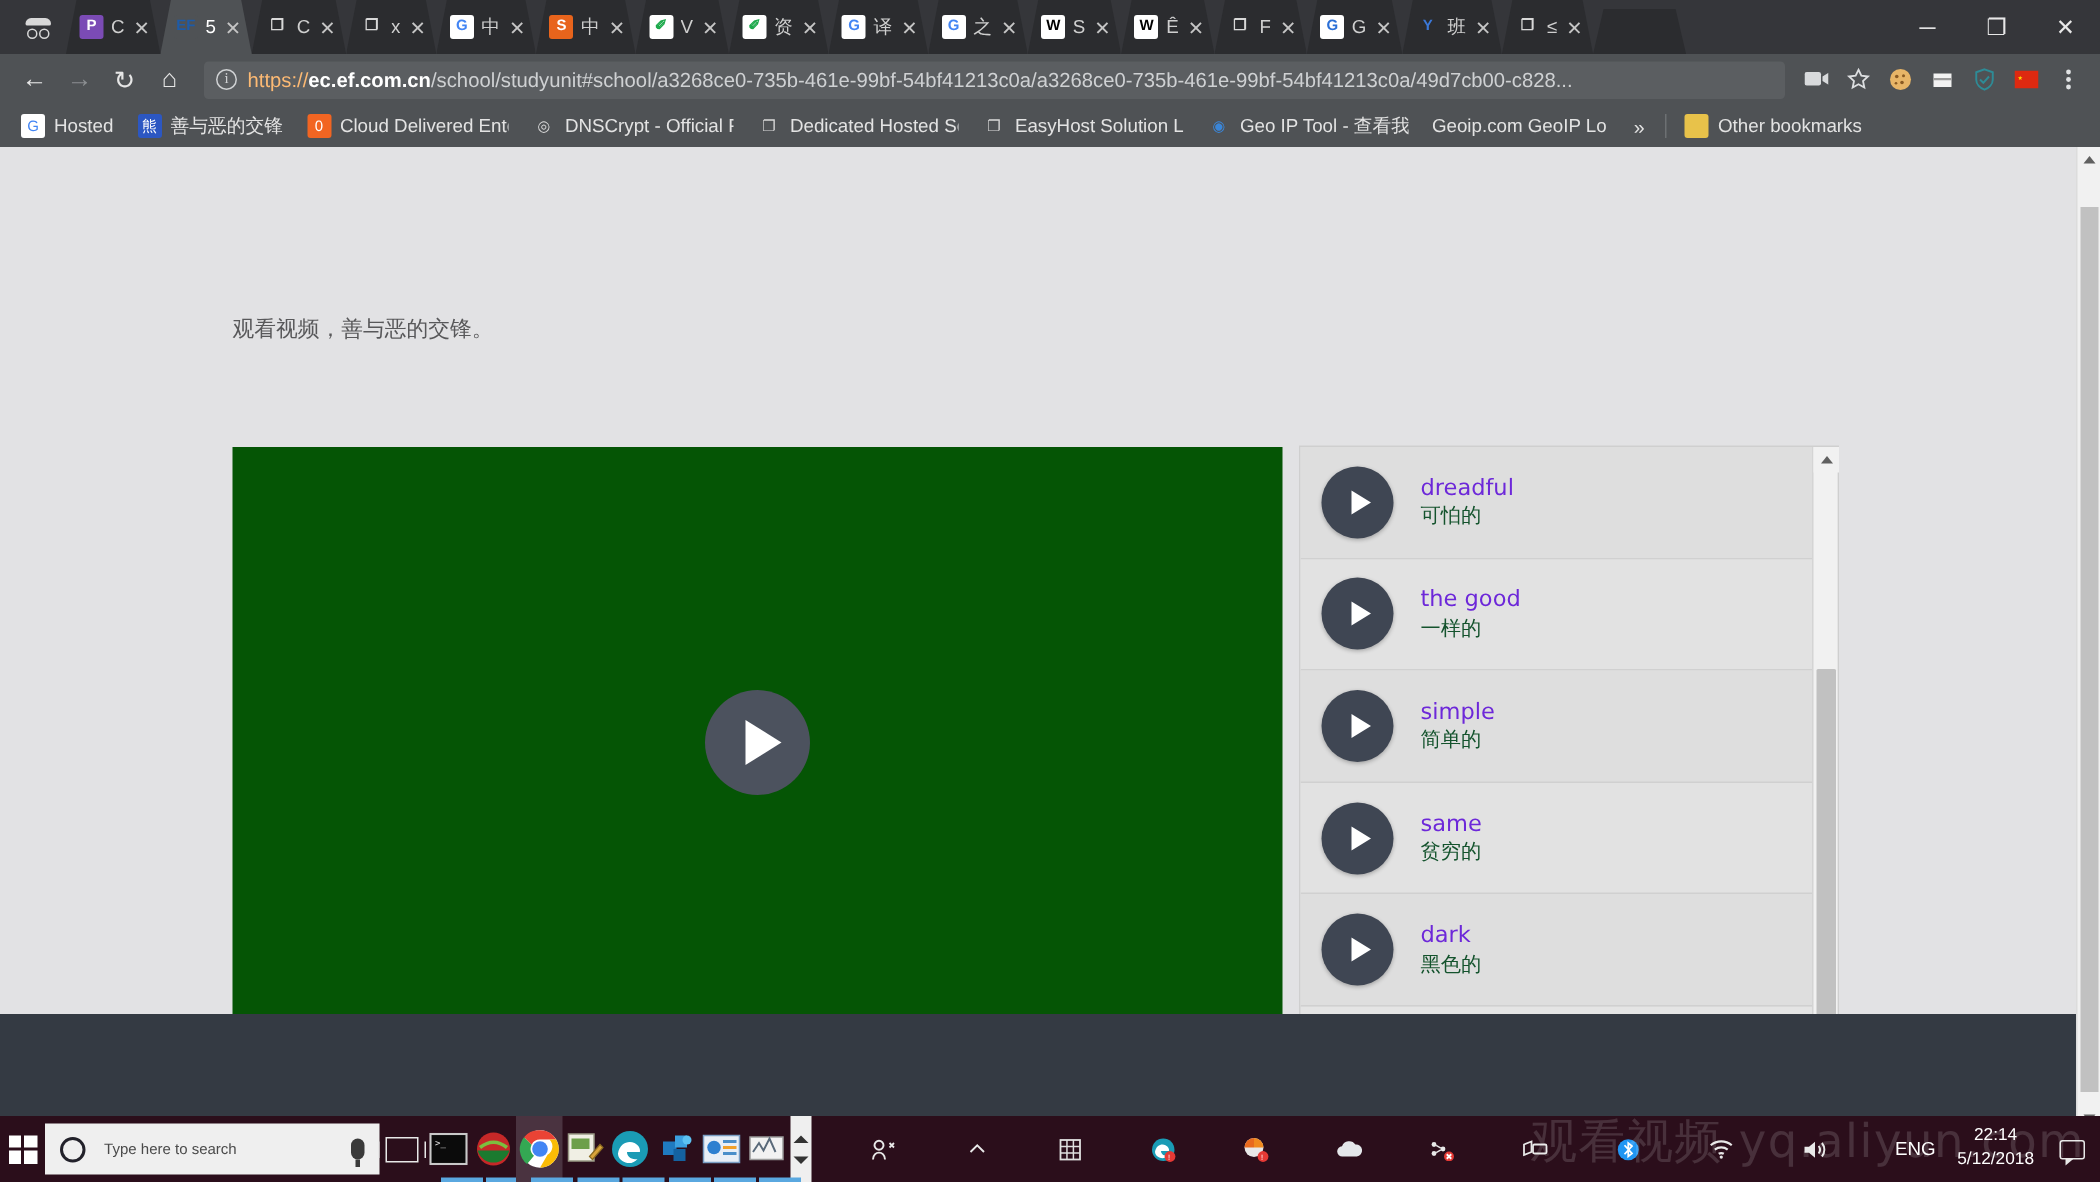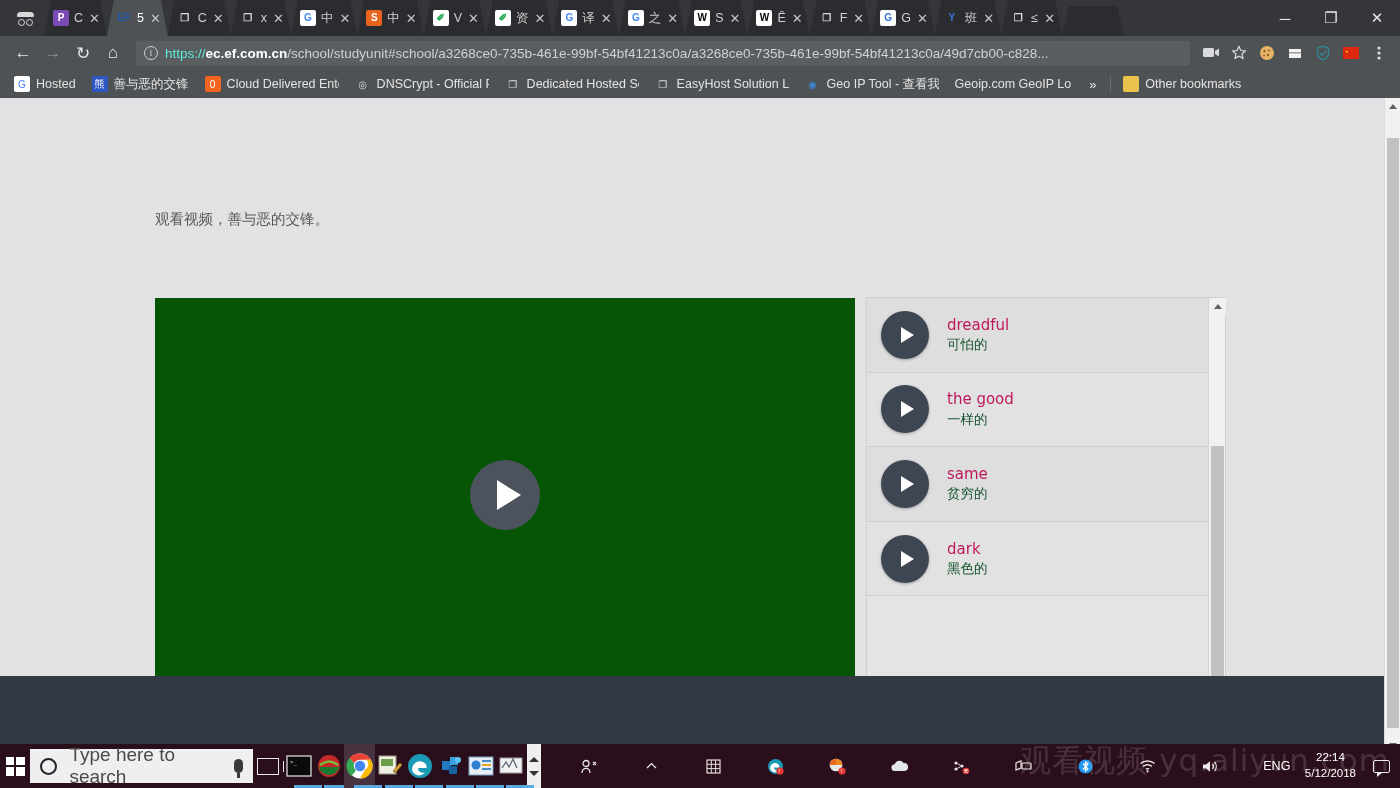--- a/index.html
+++ b/index.html
@@ -61,21 +61,21 @@
     flex:1; height:25px; background:#5b5e61; border-radius:3px; margin:0 8px;
     display:flex; align-items:center; padding:0 8px; overflow:hidden;
   }
   .omni-info {
     width:14px; height:14px; border:1.3px solid #cfd1d3; border-radius:50%;
     color:#cfd1d3; font-size:10px; display:flex; align-items:center; justify-content:center;
     flex:0 0 14px; font-family:"Liberation Serif", serif; line-height:1;
   }
   .url { font-size:13.5px; color:#cfd1d3; white-space:nowrap; margin-left:7px; overflow:hidden; }
   .url b { color:#fff; font-weight:bold; }
-  .url .sch { color:#5eead4; }
+  .url .sch { color:#fdba74; }
   .tb-icons { display:flex; align-items:center; gap:2px; }
   .tbi { width:26px; height:26px; display:flex; align-items:center; justify-content:center; font-size:14px; }
 
   
   .bookmarks { height:28px; display:flex; align-items:center; padding:0 6px; background:#4f5255;
                font-size:12.5px; color:#e3e3e3; position:relative; }
   .bm { display:flex; align-items:center; gap:6px; padding:0 8px; height:22px; max-width:150px; }
   .bm .bt { white-space:nowrap; overflow:hidden; text-overflow:clip; }
   .bmico { width:16px; height:16px; flex:0 0 16px; border-radius:2px;
            display:flex; align-items:center; justify-content:center; font-size:10px; overflow:hidden; }
@@ -146,21 +146,21 @@
     border-bottom:1px solid #d0d0d0; background:#dedede;
   }
   .vrow:nth-child(even) { background:#e2e2e2; }
   .vplay {
     width:48px; height:48px; flex:0 0 48px; border-radius:50%; background:#3f4653;
     display:flex; align-items:center; justify-content:center;
     box-shadow:0 1px 3px rgba(0,0,0,.28); margin-right:18px;
   }
   .vplay .tri { width:0; height:0; border-left:13px solid #fff;
                 border-top:8px solid transparent; border-bottom:8px solid transparent; margin-left:4px; }
-  .vtext .en { font-size:15px; color:#be185d; font-family:"DejaVu Sans", sans-serif; line-height:1.35; }
+  .vtext .en { font-size:15px; color:#6d28d9; font-family:"DejaVu Sans", sans-serif; line-height:1.35; }
   .vtext .zh { font-size:13.5px; color:#14532d; font-family:"DejaVu Sans", sans-serif; line-height:1.45; }
 
   .vsb { width:17px; background:#f1f1f1; border-left:1px solid #d4d4d4; position:relative; }
   .vsb-arrow { position:absolute; left:0; width:17px; height:17px; background:#f1f1f1;
                display:flex; align-items:center; justify-content:center; }
   .vsb-arrow.up { top:0; } .vsb-arrow.dn { bottom:0; }
   .ar-u { width:0;height:0;border-left:4px solid transparent;border-right:4px solid transparent;border-bottom:5px solid #606060; }
   .ar-d { width:0;height:0;border-left:4px solid transparent;border-right:4px solid transparent;border-top:5px solid #606060; }
   .vsb-thumb { position:absolute; left:2px; top:148px; width:13px; height:276px; background:#c1c1c1; border-radius:1px; }
 
@@ -173,21 +173,21 @@
   .psb-arrow.up { top:0; } .psb-arrow.dn { bottom:0; }
   .psb-thumb { position:absolute; left:2px; top:40px; width:12px; height:590px; background:#c1c1c1; }
 
   
   .taskbar { position:absolute; left:0; bottom:0; width:1400px; height:44px; background:#2b0e1b; display:flex; align-items:center; }
   .start { width:48px; height:44px; display:flex; align-items:center; justify-content:center; }
   .winlogo { width:19px; height:19px; display:grid; grid-template-columns:1fr 1fr; grid-template-rows:1fr 1fr; gap:2px; }
   .winlogo i { background:#fff; display:block; }
   .searchbox { width:340px; height:34px; background:#efefef; display:flex; align-items:center; padding:0 10px; }
   .s-circle { width:17px; height:17px; border:2px solid #22212a; border-radius:50%; flex:0 0 17px; }
-  .s-text { font-size:19px; color:#4a4a4a; margin-left:12px; flex:1; }
+  .s-text { font-size:10px; color:#4a4a4a; margin-left:12px; flex:1; }
   .mic { width:9px; height:14px; background:#3a3a3a; border-radius:5px; position:relative; }
   .mic:after { content:""; position:absolute; left:3px; bottom:-5px; width:3px; height:5px; background:#3a3a3a; }
   .tb-app { width:48px; height:44px; display:flex; align-items:center; justify-content:center; position:relative; }
   .tb-app.active { background:#4a3340; }
   .tb-app.open:after { content:""; position:absolute; bottom:0; left:10px; width:28px; height:3px; background:#5aa8e0; }
   .taskview { width:22px; height:17px; border:1.6px solid #e8e8e8; position:relative; }
   .taskview:before { content:""; position:absolute; left:-6px; top:2px; width:3px; height:11px; border-left:1.6px solid #e8e8e8; }
   .taskview:after { content:""; position:absolute; right:-6px; top:2px; width:3px; height:11px; border-right:1.6px solid #e8e8e8; }
   .tray { margin-left:auto; display:flex; align-items:center; height:44px; padding-right:4px; position:relative; }
   .tray-ico { width:26px; height:48px; display:flex; align-items:center; justify-content:center; color:#e8e8e8; font-size:13px;margin-left:36px; }
@@ -475,20 +475,29 @@
           <div class="vtext">
             <div class="en">the good</div>
             <div class="zh">一样的</div>
           </div>
         </div>
         <div class="vrow">
           <div class="vplay">
             <div class="tri"></div>
           </div>
           <div class="vtext">
+            <div class="en">simple</div>
+            <div class="zh">简单的</div>
+          </div>
+        </div>
+        <div class="vrow">
+          <div class="vplay">
+            <div class="tri"></div>
+          </div>
+          <div class="vtext">
             <div class="en">same</div>
             <div class="zh">贫穷的</div>
           </div>
         </div>
         <div class="vrow">
           <div class="vplay">
             <div class="tri"></div>
           </div>
           <div class="vtext">
             <div class="en">dark</div>

